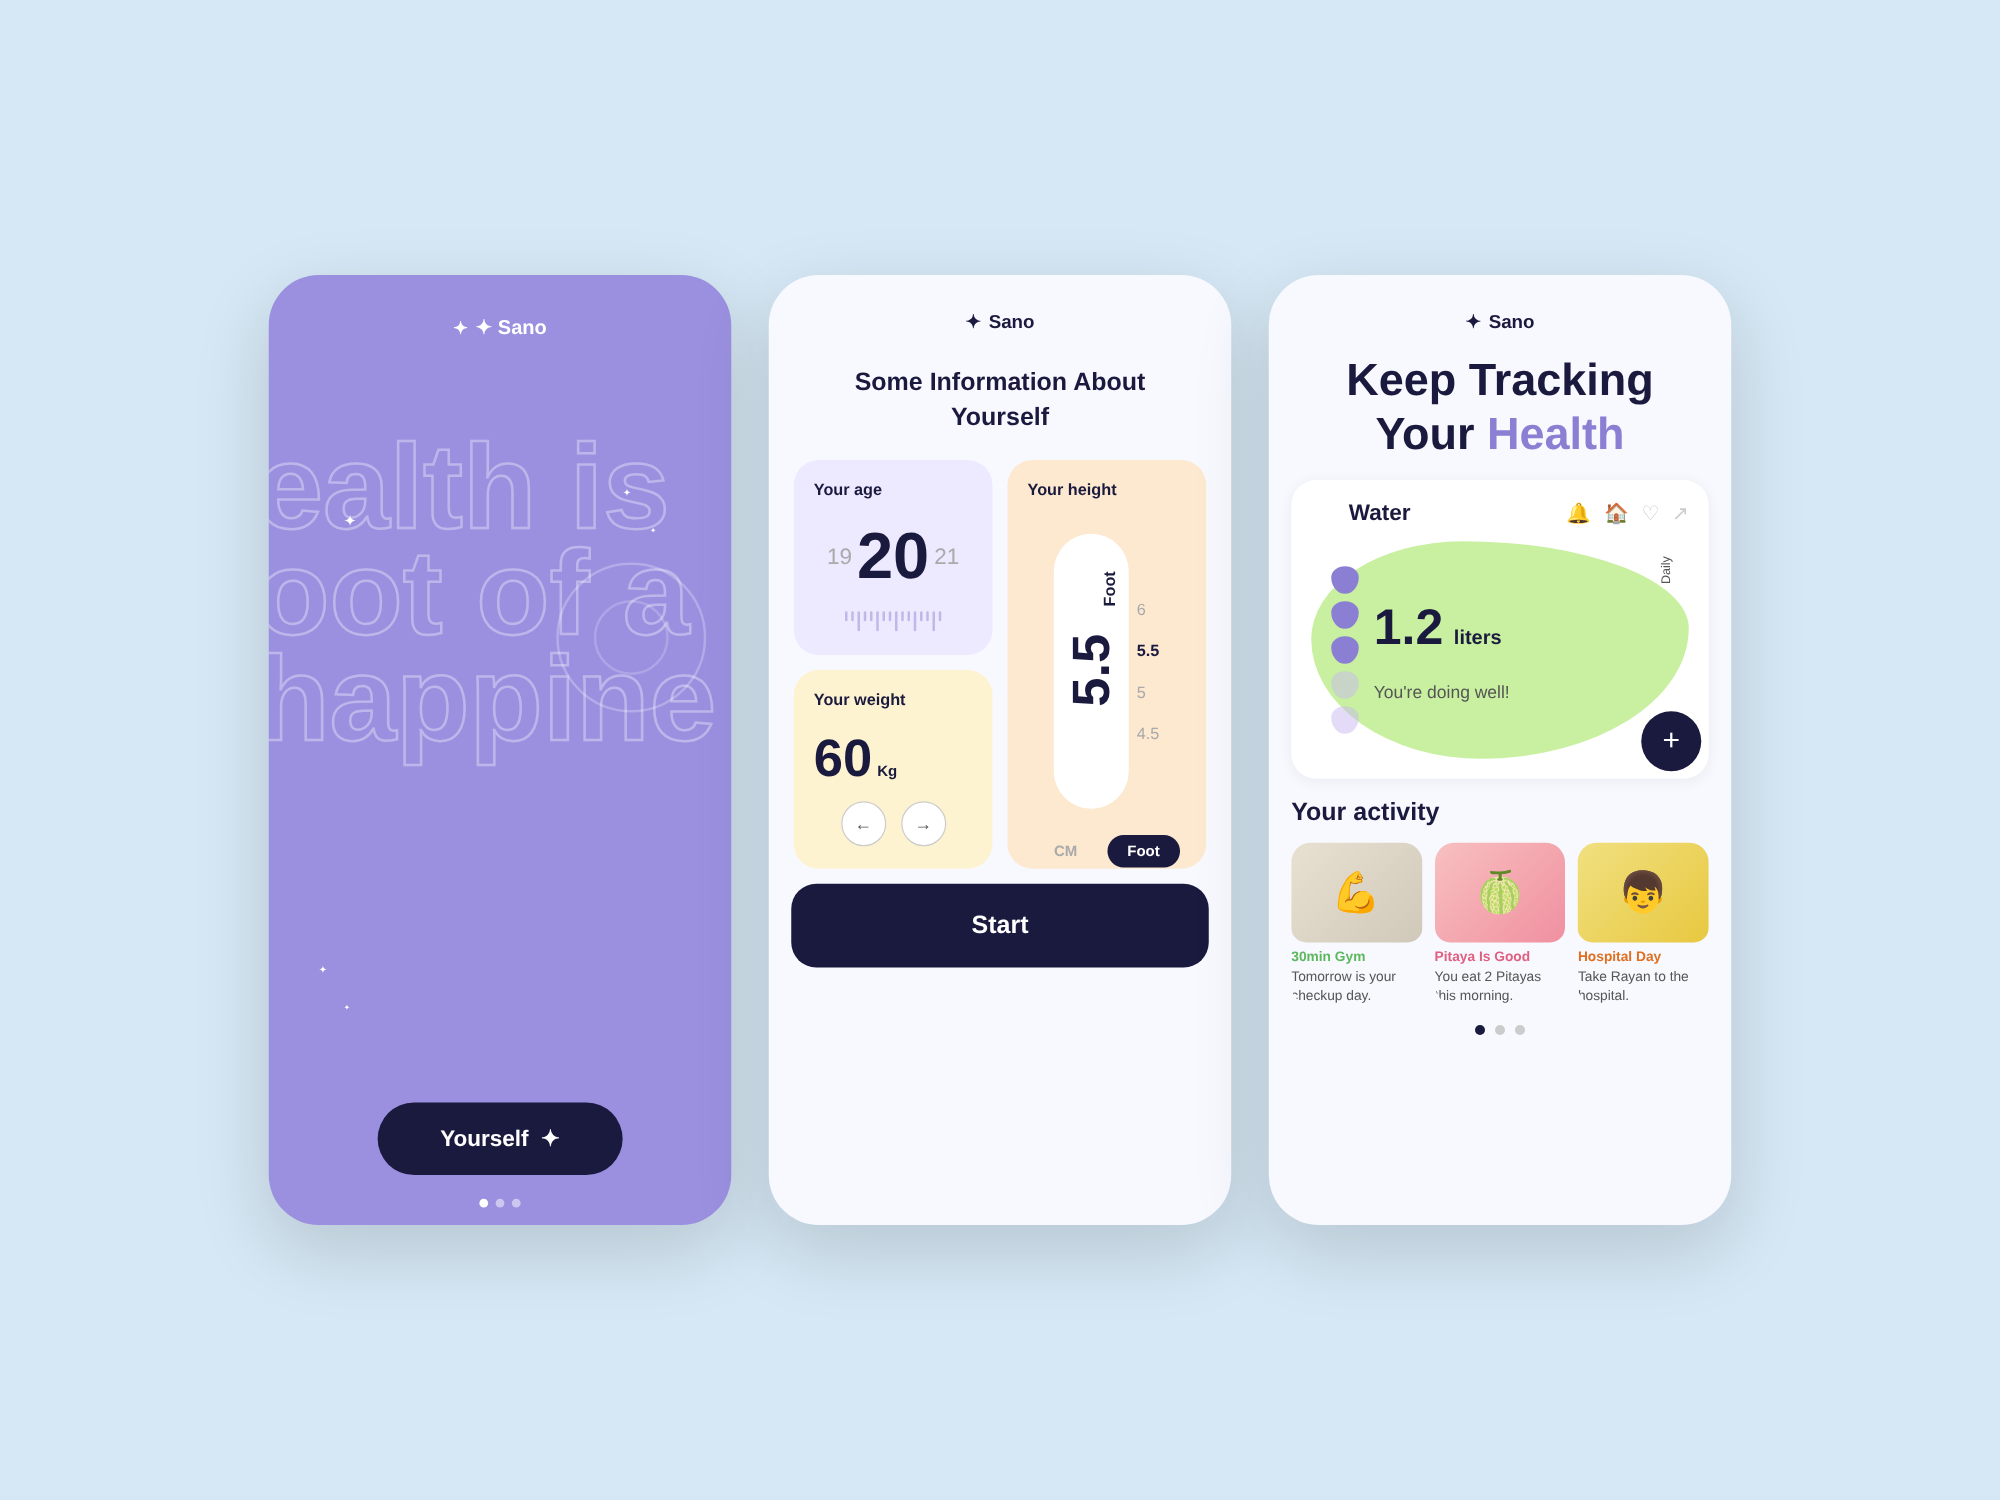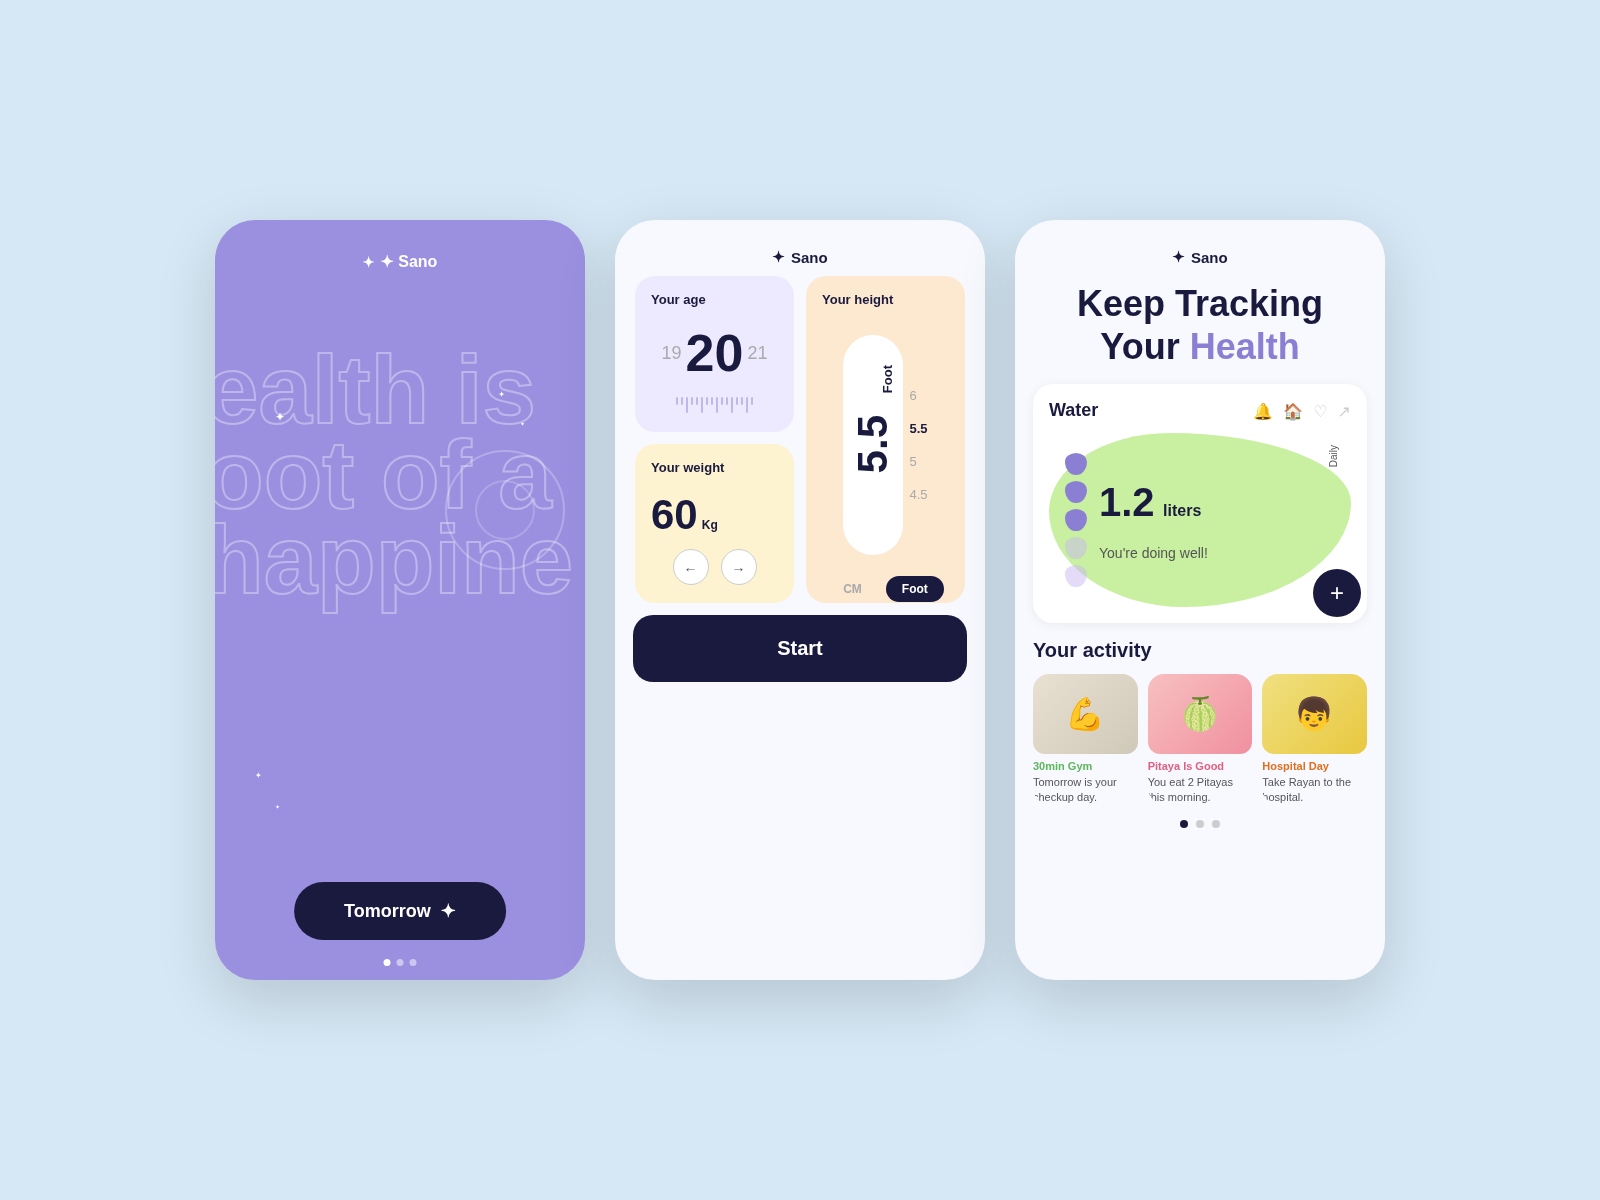--- a/index.html
+++ b/index.html
@@ -362,23 +362,24 @@
     .water-card {
       margin: 0 18px 16px;
       background: white;
       border-radius: 20px;
       padding: 16px;
       box-shadow: 0 2px 12px rgba(0,0,0,0.06);
     }
 
     .water-card-header {
       display: flex;
-      align-items: flex-end;
+      align-items: center;
       justify-content: space-between;
       margin-bottom: 12px;
+      margin-left: 30px;
     }
 
     .water-title {
       font-size: 18px;
       font-weight: 700;
       color: #1a1a3e;
     }
 
     .water-icons {
       display: flex;
@@ -595,37 +596,41 @@
     <span class="star" style="top:200px;right:60px;font-size:6px;">✦</span>
     <span class="star" style="bottom:200px;left:40px;font-size:8px;">✦</span>
     <span class="star" style="bottom:170px;left:60px;font-size:6px;">✦</span>
 
     <div class="screen-1-logo">
       <span class="sparkle">✦</span>
       <span>✦ Sano</span>
     </div>
 
     <button class="screen-1-continue">
-      <span>Tomorrow</span>
+      <span>Yourself</span>
       <span>✦</span>
     </button>
 
     <div class="page-dot-container">
       <div class="page-dot active"></div>
       <div class="page-dot"></div>
       <div class="page-dot"></div>
     </div>
   </div>
 
   <div class="screen screen-2">
     <div class="screen-header">
       <span>✦</span>
       <span>Sano</span>
     </div>
 
+    <div class="screen-2-title">
+      <span>Some Information
+About Yourself</span>
+    </div>
 
     <div class="info-grid">
 
       <div class="info-card age-card">
         <div class="info-card-title">Your age</div>
         <div class="age-display">
           <span class="age-side">19</span>
           <span class="age-main">20</span>
           <span class="age-side">21</span>
         </div>

